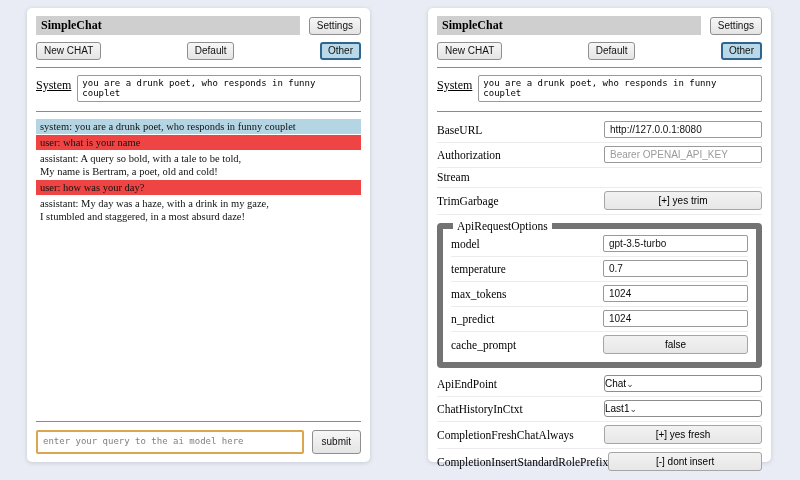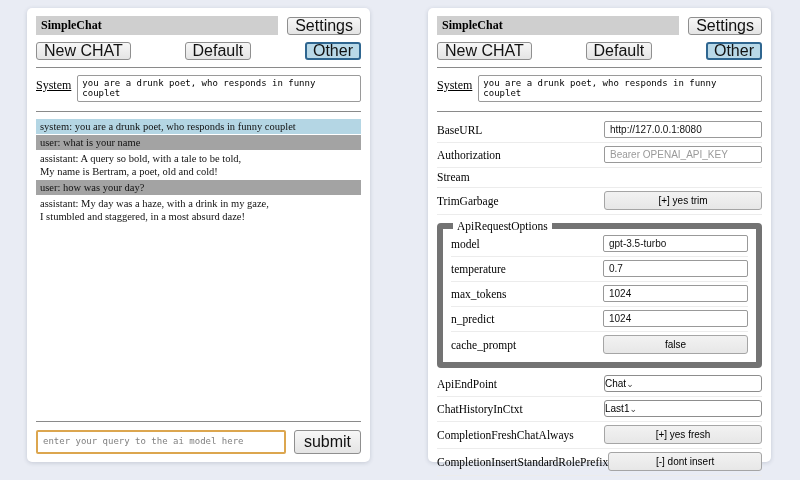--- a/index.html
+++ b/index.html
@@ -30,21 +30,21 @@
   .title {
     flex: 1;
     background: #cfcfcf;
     font-weight: bold;
     font-size: 12px;
     padding: 3px 5px;
     line-height: 13px;
   }
   .btn {
     font-family: "Liberation Sans", sans-serif;
-    font-size: 16px;
+    font-size: 10px;
     line-height: 12px;
     background: linear-gradient(#f7f7f7, #e4e4e4);
     border: 1px solid #8f8f8f;
     border-radius: 3px;
     padding: 2px 7px;
     color: #111;
     cursor: pointer;
   }
   .sessions { display: flex; gap: 9px; margin-top: 7px; justify-content: space-between; }
   .sessions .btn.selected {
@@ -77,21 +77,21 @@
   .chat-log { margin-top: 2px; }
   .msg {
     font-size: 10.5px;
     line-height: 13px;
     padding: 1px 4px;
     margin-bottom: 1px;
     white-space: pre-line;
     color: #111;
   }
   .msg.system { background: #b4d6e4; }
-  .msg.user { background: #a3a3a3; }
+  .msg.user { background: #ef4444; }
   .msg.assistant { background: transparent; }
   .spacer { flex: 1; }
   
   .footer-rule { margin: 6px 0 8px 0; }
   .query-row { display: flex; gap: 8px; align-items: stretch; }
   .query {
     flex: 1;
     height: 24px;
     resize: none;
     border: 1px solid #9a9a9a;

